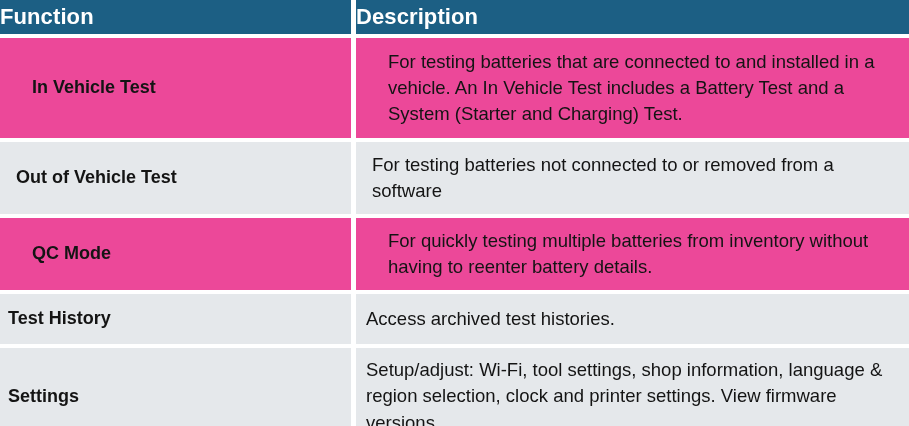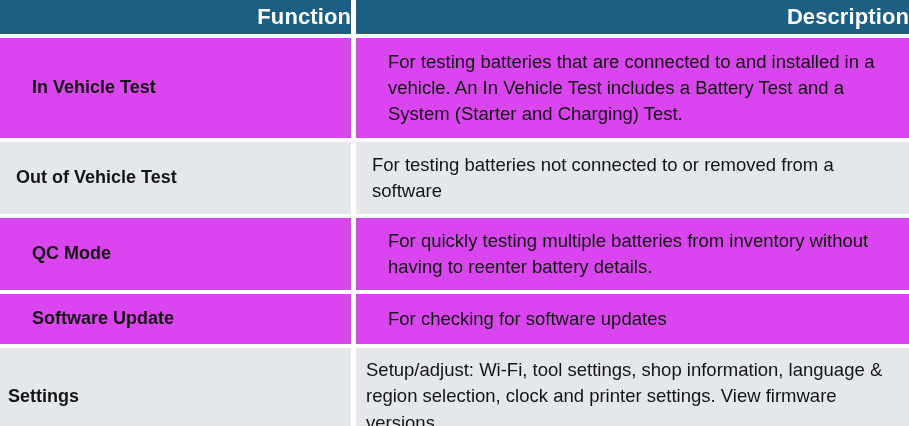--- a/index.html
+++ b/index.html
@@ -34,35 +34,35 @@
 
   col.col-function { width: 351px; }
   col.col-description { width: 553px; }
 
   thead th {
     background: #1c5f84;
     color: #ffffff;
     font-weight: bold;
     font-size: 22px;
     letter-spacing: 0.1px;
-    text-align: right;
+    text-align: left;
     height: 34px;
     padding: 0;
     vertical-align: middle;
     border: 0;
   }
 
   tbody td {
     padding: 0;
     border: 0;
     vertical-align: middle;
     color: #141414;
   }
 
-  tbody tr.row-dark td { background: #d946ef; padding-left: 32px; }
+  tbody tr.row-dark td { background: #ec4899; padding-left: 32px; }
   tbody tr.row-light td { background: #e5e8eb; }
 
   td.cell-function {
     font-weight: bold;
     font-size: 18px;
     line-height: 1.3;
     padding: 6px 8px;
   }
 
   td.cell-description {
@@ -113,24 +113,24 @@
         <td class="cell-description">
             <span class="desc-text">For testing batteries not connected to or removed from a software</span>
           </td>
       </tr>
       <tr class="row-dark r3">
         <td class="cell-function">QC Mode</td>
         <td class="cell-description">
             <span class="desc-text">For quickly testing multiple batteries from inventory without having to reenter battery details.</span>
           </td>
       </tr>
-      <tr class="row-dark r5">
-        <td class="cell-function">Software Update</td>
+      <tr class="row-light r4">
+        <td class="cell-function">Test History</td>
         <td class="cell-description">
-            <span class="desc-text">For checking for software updates</span>
+            <span class="desc-text">Access archived test histories.</span>
           </td>
       </tr>
       <tr class="row-light r6">
         <td class="cell-function">Settings</td>
         <td class="cell-description">
             <span class="desc-text">Setup/adjust: Wi-Fi, tool settings, shop information, language &amp; region selection, clock and printer settings. View firmware versions .</span>
           </td>
       </tr>
     </tbody>
   </table>

